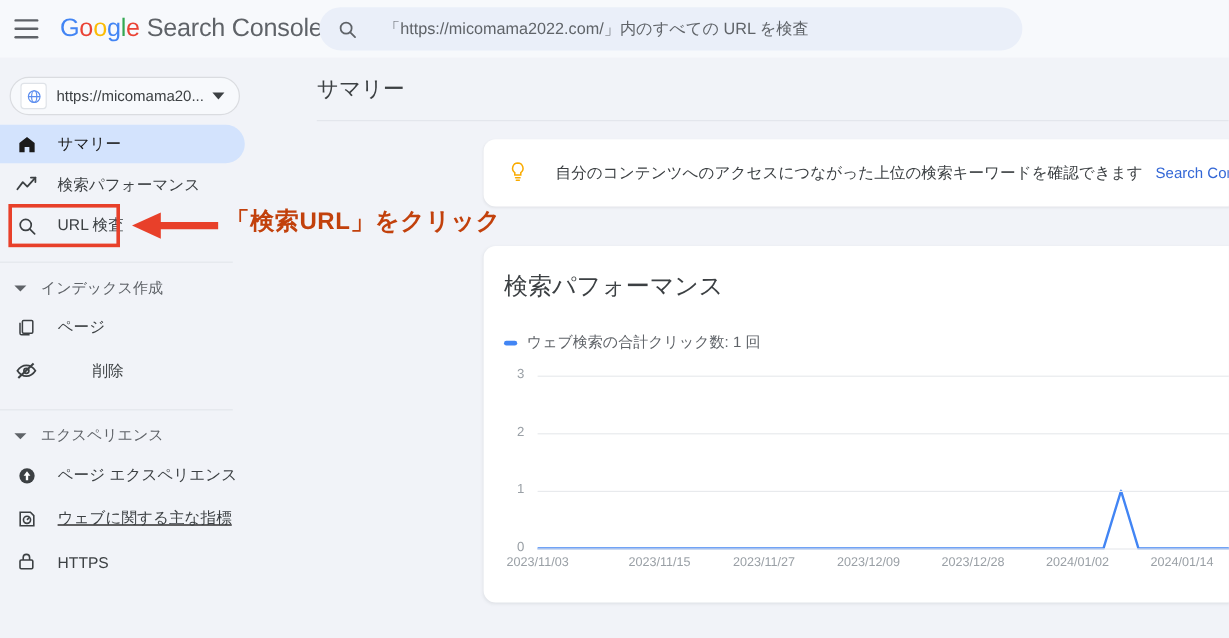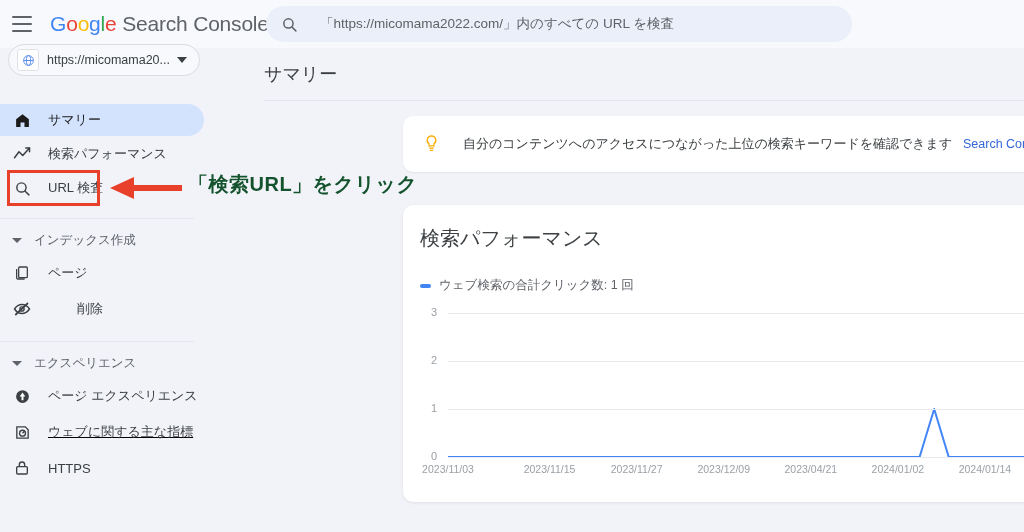--- a/index.html
+++ b/index.html
@@ -82,21 +82,21 @@
     margin-left: 22px;
     font-size: 13.5px;
     color: #5f6368;
     white-space: nowrap;
     overflow: hidden;
   }
 
   
   .property-select {
     position: absolute;
-    left: 8px; top: 44px;
+    left: 8px; top: 64px;
     width: 192px; height: 32px;
     border: 1px solid #dadce0;
     border-radius: 18px;
     background: #f7f9fc;
     display: flex;
     align-items: center;
     cursor: pointer;
     box-sizing: border-box;
   }
   .property-select .globe {
@@ -322,21 +322,21 @@
     position: absolute;
     left: 110px; top: 176px;
     width: 72px; height: 24px;
     pointer-events: none;
   }
   .anno-text {
     position: absolute;
     left: 188px; top: 171px;
     font-size: 20px;
     font-weight: bold;
-    color: #14532d;
+    color: #c2410c;
     white-space: nowrap;
     pointer-events: none;
     letter-spacing: 0.5px;
   }
 </style>
 </head>
 <body>
 
 <div id="app">
 
@@ -509,21 +509,21 @@
         <div class="ylabel" style="left: 18px; top: 49px;">2</div>
         <div class="gridline" style="top: 8px;"></div>
         <div class="ylabel" style="left: 18px; top: 1px;">3</div>
       </div>
 
     <div class="xlabels">
         <div class="xlabel" style="left: 45px;">2023/11/03</div>
         <div class="xlabel" style="left: 146.585px;">2023/11/15</div>
         <div class="xlabel" style="left: 233.659px;">2023/11/27</div>
         <div class="xlabel" style="left: 320.732px;">2023/12/09</div>
-        <div class="xlabel" style="left: 407.805px;">2023/04/21</div>
+        <div class="xlabel" style="left: 407.805px;">2023/12/28</div>
         <div class="xlabel" style="left: 494.878px;">2024/01/02</div>
         <div class="xlabel" style="left: 581.951px;">2024/01/14</div>
       </div>
   </div>
 
   <div class="anno-box"></div>
   <svg class="anno-arrow" viewBox="0 0 72 24">
     <line x1="72" y1="12" x2="22" y2="12" stroke="#e8402a" stroke-width="6"></line>
     <polygon points="0,12 24,1 24,23" fill="#e8402a"></polygon>
   </svg>

